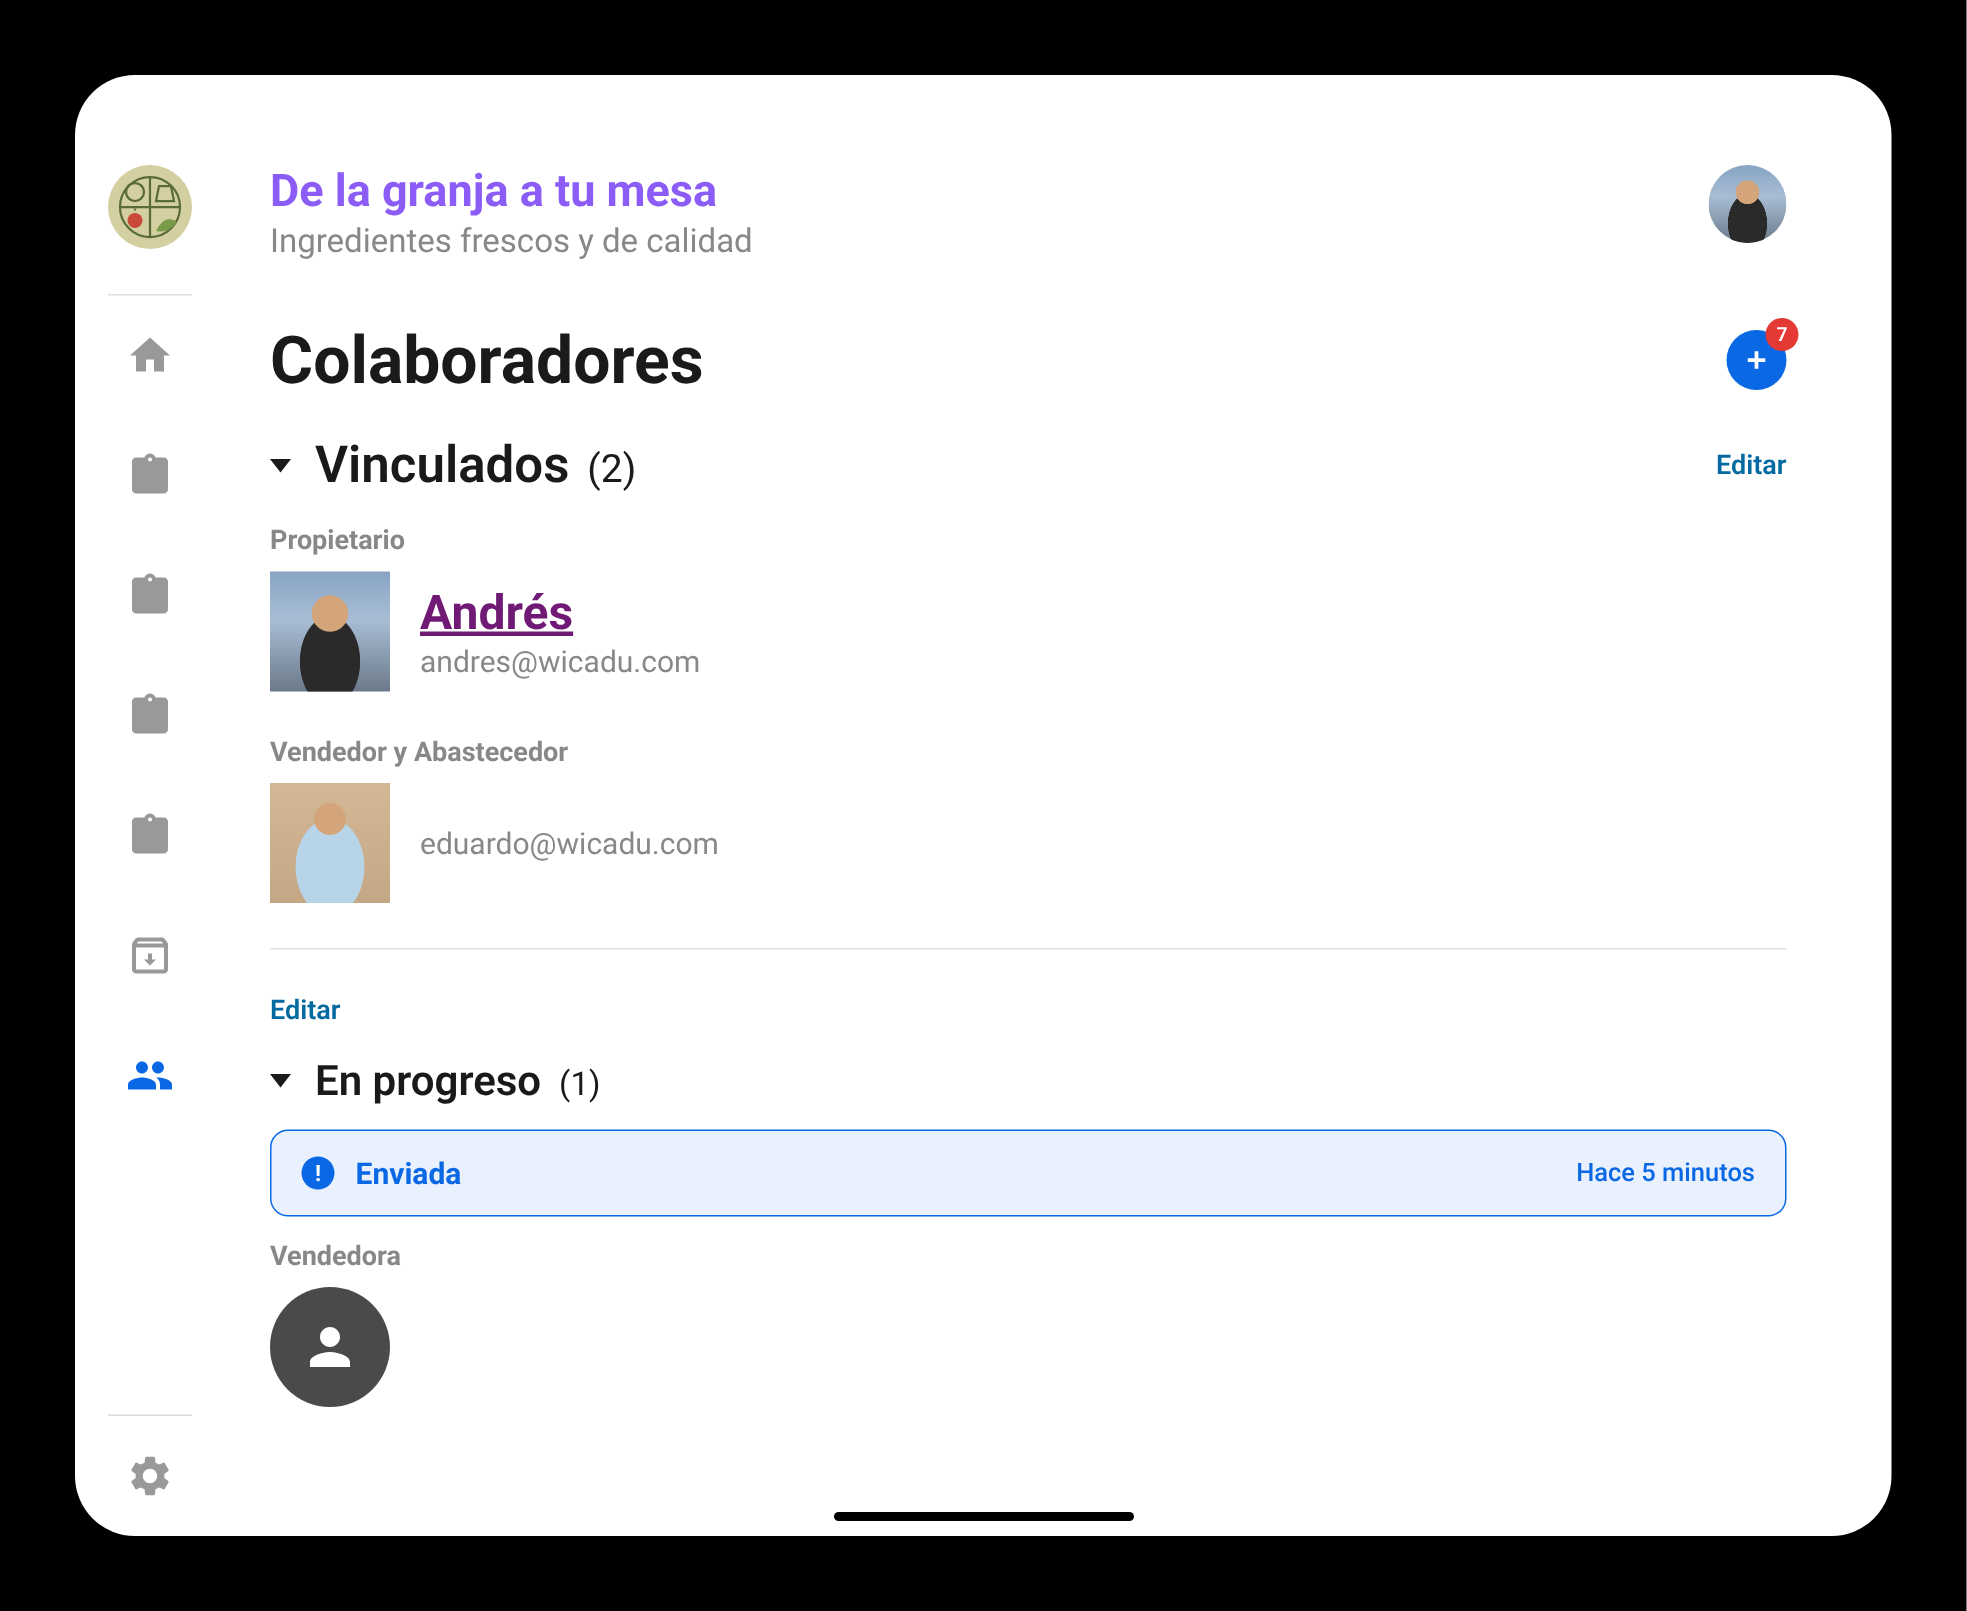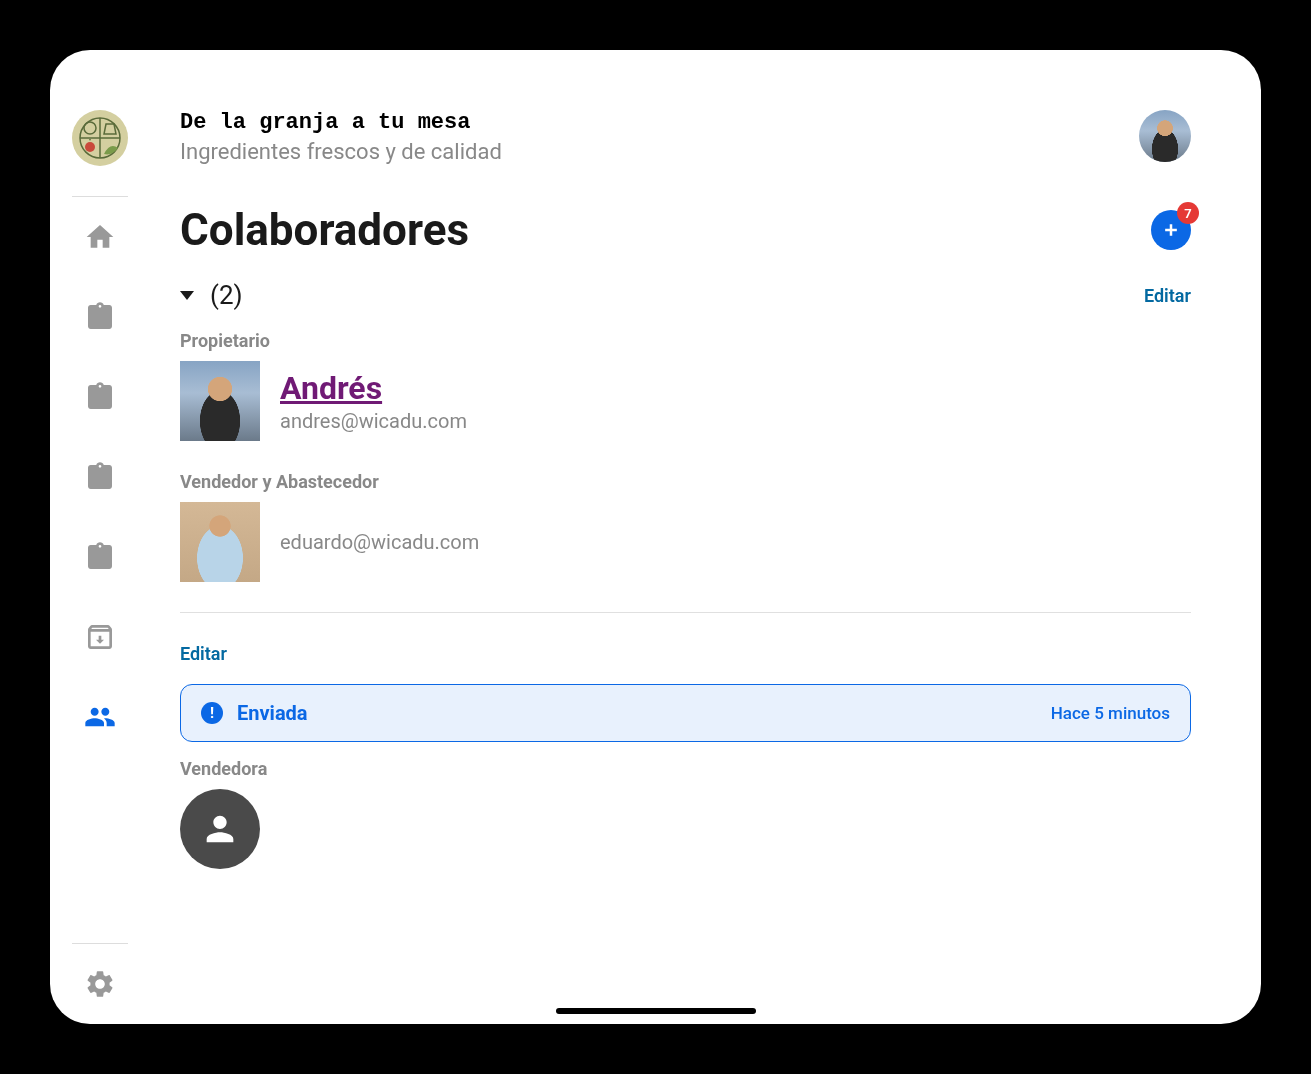--- a/index.html
+++ b/index.html
@@ -75,25 +75,24 @@
       padding: 60px 70px 0 30px;
       overflow-y: auto;
     }
     .header-row {
       display: flex;
       justify-content: space-between;
       align-items: flex-start;
       margin-bottom: 40px;
     }
     .header-text h1 {
-      font-size: 22px;
-      font-weight: 700;
-      color: #000000;
+      font-size: 30px;
+      font-weight: 700;
+      color: #8b5cf6;
       margin-bottom: 4px;
-      font-family: Liberation Mono, monospace;
     }
     .header-text p {
       font-size: 22px;
       color: #888;
       font-weight: 400;
     }
     .avatar {
       width: 52px;
       height: 52px;
       border-radius: 50%;
@@ -382,20 +381,21 @@
               <line x1="12" y1="5" x2="12" y2="19"></line>
               <line x1="5" y1="12" x2="19" y2="12"></line>
             </svg>
           <span class="badge">7</span>
         </div>
       </div>
 
       <div class="subsection-header">
         <div class="subsection-title">
           <span class="caret"></span>
+          <h2>Vinculados</h2>
           <span class="subsection-count">(2)</span>
         </div>
         <span class="edit-link">Editar</span>
       </div>
 
       <div>
         <p class="role-label">Propietario</p>
         <div class="user-row">
           <div class="avatar-large">
             <div class="avatar-person"></div>
@@ -418,20 +418,27 @@
           </div>
         </div>
       </div>
 
       <div class="hr-divider"></div>
 
       <div class="subsection-header">
         <span class="edit-link">Editar</span>
       </div>
 
+      <div class="subsection-header" style="margin-bottom:16px;">
+        <div class="subsection-title subsection-title-small">
+          <span class="caret"></span>
+          <h2>En progreso</h2>
+          <span class="subsection-count subsection-count-small">(1)</span>
+        </div>
+      </div>
 
       <div class="status-card">
         <div class="status-left">
           <span class="status-icon">!</span>
           <span class="status-text">Enviada</span>
         </div>
         <span class="status-time">Hace 5 minutos</span>
       </div>
 
       <div>

